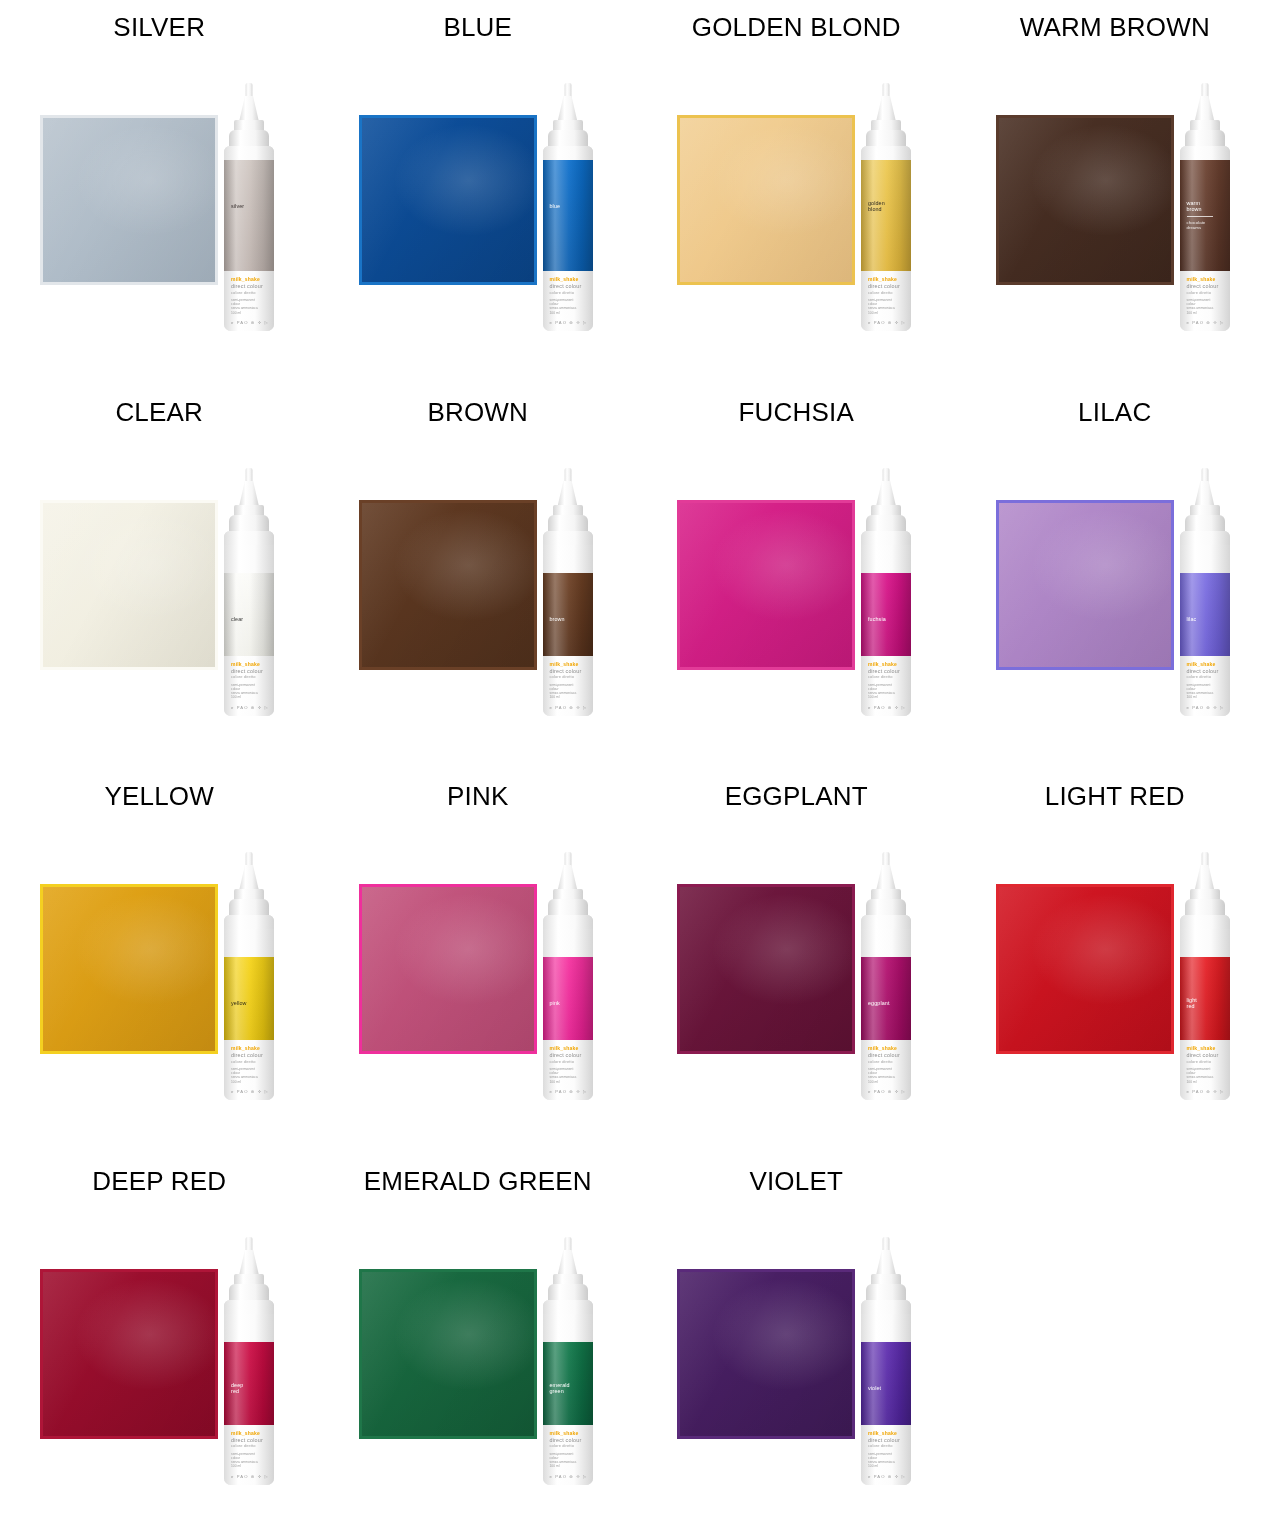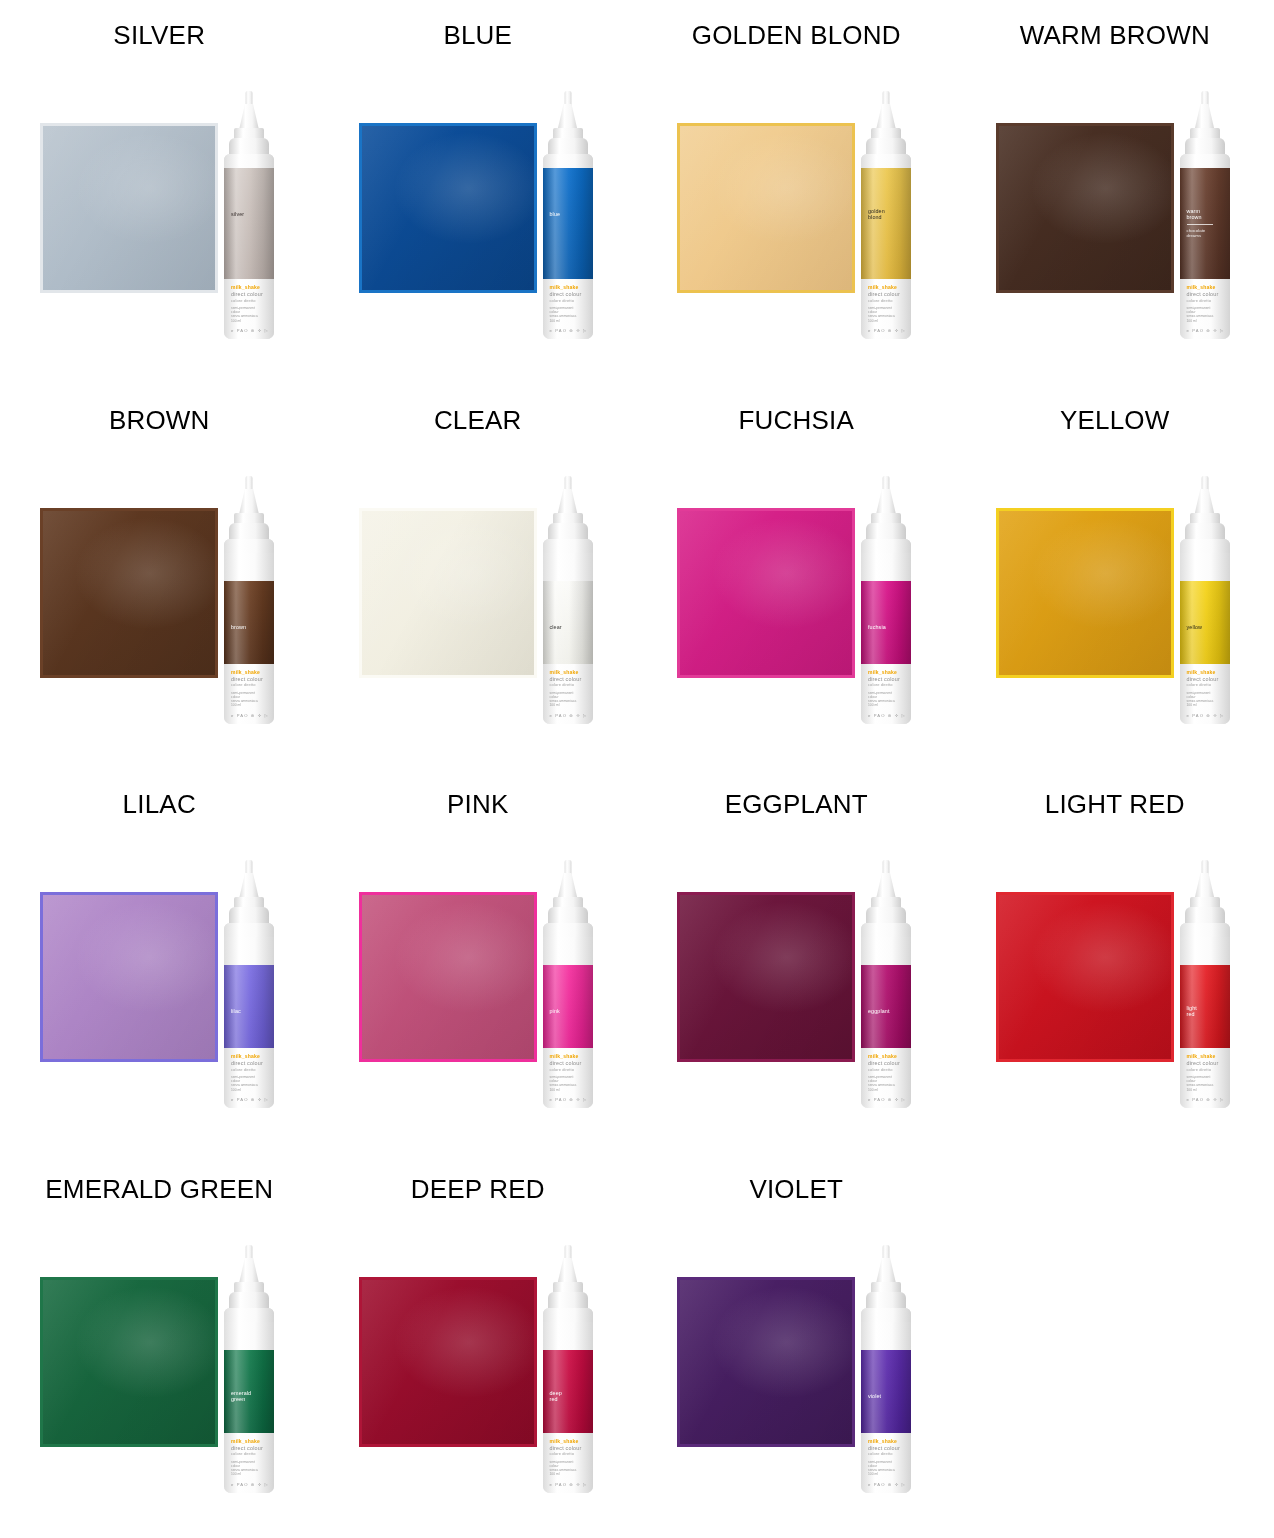--- a/index.html
+++ b/index.html
@@ -12,21 +12,20 @@
   .grid{
     width:1274px;
     display:grid;
     grid-template-columns:repeat(4,318.5px);
     grid-template-rows:repeat(4,384.5px);
   }
   .cell{
     position:relative;
     width:318.5px;height:384.5px;
     box-sizing:border-box;
-    margin-top:8px;
   }
   .cell.empty{visibility:hidden;}
 
   .shade-title{
     position:absolute;
     top:12px;left:0;width:100%;
     text-align:center;
     font-size:26px;
     letter-spacing:0.2px;
     color:#000000;
@@ -286,20 +285,51 @@
             <div class="lbl-mini">semi-permanent
 colour
 senza ammoniaca
 100 ml</div>
             <div class="lbl-symbols">e  PAO  ⊕ ✢ ▷</div>
           </div>
         </div>
       </div>
     </div>
     <div class="cell">
+      <div class="shade-title">CLEAR</div>
+      <div class="swatch" style="background:#fbfaf4;padding:3px;">
+        <div class="swatch-inner" style="left:3px;top:3px;right:3px;bottom:3px;background:linear-gradient(150deg,#f5f3e8 0%,#efecdd 100%);">
+          <div class="swatch-sheen"></div>
+        </div>
+      </div>
+      <div class="bottle">
+        <div class="cap-tip"></div>
+        <div class="cap-cone"></div>
+        <div class="cap-collar"></div>
+        <div class="cap-shoulder"></div>
+        <div class="body">
+          <div class="body-neck"></div>
+          <div class="body-color" style="top:42px;height:83px;background:linear-gradient(180deg,#fbfbf8,#efefe9);">
+            <div class="gloss"></div>
+          </div>
+          <div class="body-name" style="top:85px;color:#3a3a38;">clear</div>
+          <div class="label-white">
+            <div class="brand">milk_shake</div>
+            <div class="lbl-line lbl-big">direct colour</div>
+            <div class="lbl-line lbl-sub">colore diretto</div>
+            <div class="lbl-mini">semi-permanent
+colour
+senza ammoniaca
+100 ml</div>
+            <div class="lbl-symbols">e  PAO  ⊕ ✢ ▷</div>
+          </div>
+        </div>
+      </div>
+    </div>
+    <div class="cell">
       <div class="shade-title">BROWN</div>
       <div class="swatch" style="background:#6a4027;padding:3px;">
         <div class="swatch-inner" style="left:3px;top:3px;right:3px;bottom:3px;background:linear-gradient(150deg,#613a22 0%,#50301c 100%);">
           <div class="swatch-sheen"></div>
         </div>
       </div>
       <div class="bottle">
         <div class="cap-tip"></div>
         <div class="cap-cone"></div>
         <div class="cap-collar"></div>
@@ -317,51 +347,20 @@
             <div class="lbl-mini">semi-permanent
 colour
 senza ammoniaca
 100 ml</div>
             <div class="lbl-symbols">e  PAO  ⊕ ✢ ▷</div>
           </div>
         </div>
       </div>
     </div>
     <div class="cell">
-      <div class="shade-title">CLEAR</div>
-      <div class="swatch" style="background:#fbfaf4;padding:3px;">
-        <div class="swatch-inner" style="left:3px;top:3px;right:3px;bottom:3px;background:linear-gradient(150deg,#f5f3e8 0%,#efecdd 100%);">
-          <div class="swatch-sheen"></div>
-        </div>
-      </div>
-      <div class="bottle">
-        <div class="cap-tip"></div>
-        <div class="cap-cone"></div>
-        <div class="cap-collar"></div>
-        <div class="cap-shoulder"></div>
-        <div class="body">
-          <div class="body-neck"></div>
-          <div class="body-color" style="top:42px;height:83px;background:linear-gradient(180deg,#fbfbf8,#efefe9);">
-            <div class="gloss"></div>
-          </div>
-          <div class="body-name" style="top:85px;color:#3a3a38;">clear</div>
-          <div class="label-white">
-            <div class="brand">milk_shake</div>
-            <div class="lbl-line lbl-big">direct colour</div>
-            <div class="lbl-line lbl-sub">colore diretto</div>
-            <div class="lbl-mini">semi-permanent
-colour
-senza ammoniaca
-100 ml</div>
-            <div class="lbl-symbols">e  PAO  ⊕ ✢ ▷</div>
-          </div>
-        </div>
-      </div>
-    </div>
-    <div class="cell">
       <div class="shade-title">FUCHSIA</div>
       <div class="swatch" style="background:#e23b98;padding:3px;">
         <div class="swatch-inner" style="left:3px;top:3px;right:3px;bottom:3px;background:linear-gradient(150deg,#d9238b 0%,#c71a7d 100%);">
           <div class="swatch-sheen"></div>
         </div>
       </div>
       <div class="bottle">
         <div class="cap-tip"></div>
         <div class="cap-cone"></div>
         <div class="cap-collar"></div>
@@ -379,20 +378,51 @@
             <div class="lbl-mini">semi-permanent
 colour
 senza ammoniaca
 100 ml</div>
             <div class="lbl-symbols">e  PAO  ⊕ ✢ ▷</div>
           </div>
         </div>
       </div>
     </div>
     <div class="cell">
+      <div class="shade-title">LILAC</div>
+      <div class="swatch" style="background:#7b6edb;padding:3px;">
+        <div class="swatch-inner" style="left:3px;top:3px;right:3px;bottom:3px;background:linear-gradient(150deg,#b48ccb 0%,#a77fc0 100%);">
+          <div class="swatch-sheen"></div>
+        </div>
+      </div>
+      <div class="bottle">
+        <div class="cap-tip"></div>
+        <div class="cap-cone"></div>
+        <div class="cap-collar"></div>
+        <div class="cap-shoulder"></div>
+        <div class="body">
+          <div class="body-neck"></div>
+          <div class="body-color" style="top:42px;height:83px;background:linear-gradient(180deg,#7b6ee2,#6a5cd2);">
+            <div class="gloss"></div>
+          </div>
+          <div class="body-name" style="top:85px;color:#ffffff;">lilac</div>
+          <div class="label-white">
+            <div class="brand">milk_shake</div>
+            <div class="lbl-line lbl-big">direct colour</div>
+            <div class="lbl-line lbl-sub">colore diretto</div>
+            <div class="lbl-mini">semi-permanent
+colour
+senza ammoniaca
+100 ml</div>
+            <div class="lbl-symbols">e  PAO  ⊕ ✢ ▷</div>
+          </div>
+        </div>
+      </div>
+    </div>
+    <div class="cell">
       <div class="shade-title">YELLOW</div>
       <div class="swatch" style="background:#f4d021;padding:3px;">
         <div class="swatch-inner" style="left:3px;top:3px;right:3px;bottom:3px;background:linear-gradient(150deg,#e2a417 0%,#d29512 100%);">
           <div class="swatch-sheen"></div>
         </div>
       </div>
       <div class="bottle">
         <div class="cap-tip"></div>
         <div class="cap-cone"></div>
         <div class="cap-collar"></div>
@@ -410,51 +440,20 @@
             <div class="lbl-mini">semi-permanent
 colour
 senza ammoniaca
 100 ml</div>
             <div class="lbl-symbols">e  PAO  ⊕ ✢ ▷</div>
           </div>
         </div>
       </div>
     </div>
     <div class="cell">
-      <div class="shade-title">LILAC</div>
-      <div class="swatch" style="background:#7b6edb;padding:3px;">
-        <div class="swatch-inner" style="left:3px;top:3px;right:3px;bottom:3px;background:linear-gradient(150deg,#b48ccb 0%,#a77fc0 100%);">
-          <div class="swatch-sheen"></div>
-        </div>
-      </div>
-      <div class="bottle">
-        <div class="cap-tip"></div>
-        <div class="cap-cone"></div>
-        <div class="cap-collar"></div>
-        <div class="cap-shoulder"></div>
-        <div class="body">
-          <div class="body-neck"></div>
-          <div class="body-color" style="top:42px;height:83px;background:linear-gradient(180deg,#7b6ee2,#6a5cd2);">
-            <div class="gloss"></div>
-          </div>
-          <div class="body-name" style="top:85px;color:#ffffff;">lilac</div>
-          <div class="label-white">
-            <div class="brand">milk_shake</div>
-            <div class="lbl-line lbl-big">direct colour</div>
-            <div class="lbl-line lbl-sub">colore diretto</div>
-            <div class="lbl-mini">semi-permanent
-colour
-senza ammoniaca
-100 ml</div>
-            <div class="lbl-symbols">e  PAO  ⊕ ✢ ▷</div>
-          </div>
-        </div>
-      </div>
-    </div>
-    <div class="cell">
       <div class="shade-title">PINK</div>
       <div class="swatch" style="background:#ef2f9c;padding:3px;">
         <div class="swatch-inner" style="left:3px;top:3px;right:3px;bottom:3px;background:linear-gradient(150deg,#c4577f 0%,#b84a73 100%);">
           <div class="swatch-sheen"></div>
         </div>
       </div>
       <div class="bottle">
         <div class="cap-tip"></div>
         <div class="cap-cone"></div>
         <div class="cap-collar"></div>
@@ -535,70 +534,70 @@
             <div class="lbl-mini">semi-permanent
 colour
 senza ammoniaca
 100 ml</div>
             <div class="lbl-symbols">e  PAO  ⊕ ✢ ▷</div>
           </div>
         </div>
       </div>
     </div>
     <div class="cell">
+      <div class="shade-title">DEEP RED</div>
+      <div class="swatch" style="background:#ae1538;padding:3px;">
+        <div class="swatch-inner" style="left:3px;top:3px;right:3px;bottom:3px;background:linear-gradient(150deg,#9f1030 0%,#8b0a27 100%);">
+          <div class="swatch-sheen"></div>
+        </div>
+      </div>
+      <div class="bottle">
+        <div class="cap-tip"></div>
+        <div class="cap-cone"></div>
+        <div class="cap-collar"></div>
+        <div class="cap-shoulder"></div>
+        <div class="body">
+          <div class="body-neck"></div>
+          <div class="body-color" style="top:42px;height:83px;background:linear-gradient(180deg,#cc0d45,#b30839);">
+            <div class="gloss"></div>
+          </div>
+          <div class="body-name" style="top:82px;color:#ffffff;">deep
+red</div>
+          <div class="label-white">
+            <div class="brand">milk_shake</div>
+            <div class="lbl-line lbl-big">direct colour</div>
+            <div class="lbl-line lbl-sub">colore diretto</div>
+            <div class="lbl-mini">semi-permanent
+colour
+senza ammoniaca
+100 ml</div>
+            <div class="lbl-symbols">e  PAO  ⊕ ✢ ▷</div>
+          </div>
+        </div>
+      </div>
+    </div>
+    <div class="cell">
       <div class="shade-title">EMERALD GREEN</div>
       <div class="swatch" style="background:#1f7649;padding:3px;">
         <div class="swatch-inner" style="left:3px;top:3px;right:3px;bottom:3px;background:linear-gradient(150deg,#1a6c42 0%,#135c37 100%);">
           <div class="swatch-sheen"></div>
         </div>
       </div>
       <div class="bottle">
         <div class="cap-tip"></div>
         <div class="cap-cone"></div>
         <div class="cap-collar"></div>
         <div class="cap-shoulder"></div>
         <div class="body">
           <div class="body-neck"></div>
           <div class="body-color" style="top:42px;height:83px;background:linear-gradient(180deg,#12794b,#0c6640);">
             <div class="gloss"></div>
           </div>
           <div class="body-name" style="top:82px;color:#ffffff;">emerald
 green</div>
-          <div class="label-white">
-            <div class="brand">milk_shake</div>
-            <div class="lbl-line lbl-big">direct colour</div>
-            <div class="lbl-line lbl-sub">colore diretto</div>
-            <div class="lbl-mini">semi-permanent
-colour
-senza ammoniaca
-100 ml</div>
-            <div class="lbl-symbols">e  PAO  ⊕ ✢ ▷</div>
-          </div>
-        </div>
-      </div>
-    </div>
-    <div class="cell">
-      <div class="shade-title">DEEP RED</div>
-      <div class="swatch" style="background:#ae1538;padding:3px;">
-        <div class="swatch-inner" style="left:3px;top:3px;right:3px;bottom:3px;background:linear-gradient(150deg,#9f1030 0%,#8b0a27 100%);">
-          <div class="swatch-sheen"></div>
-        </div>
-      </div>
-      <div class="bottle">
-        <div class="cap-tip"></div>
-        <div class="cap-cone"></div>
-        <div class="cap-collar"></div>
-        <div class="cap-shoulder"></div>
-        <div class="body">
-          <div class="body-neck"></div>
-          <div class="body-color" style="top:42px;height:83px;background:linear-gradient(180deg,#cc0d45,#b30839);">
-            <div class="gloss"></div>
-          </div>
-          <div class="body-name" style="top:82px;color:#ffffff;">deep
-red</div>
           <div class="label-white">
             <div class="brand">milk_shake</div>
             <div class="lbl-line lbl-big">direct colour</div>
             <div class="lbl-line lbl-sub">colore diretto</div>
             <div class="lbl-mini">semi-permanent
 colour
 senza ammoniaca
 100 ml</div>
             <div class="lbl-symbols">e  PAO  ⊕ ✢ ▷</div>
           </div>

